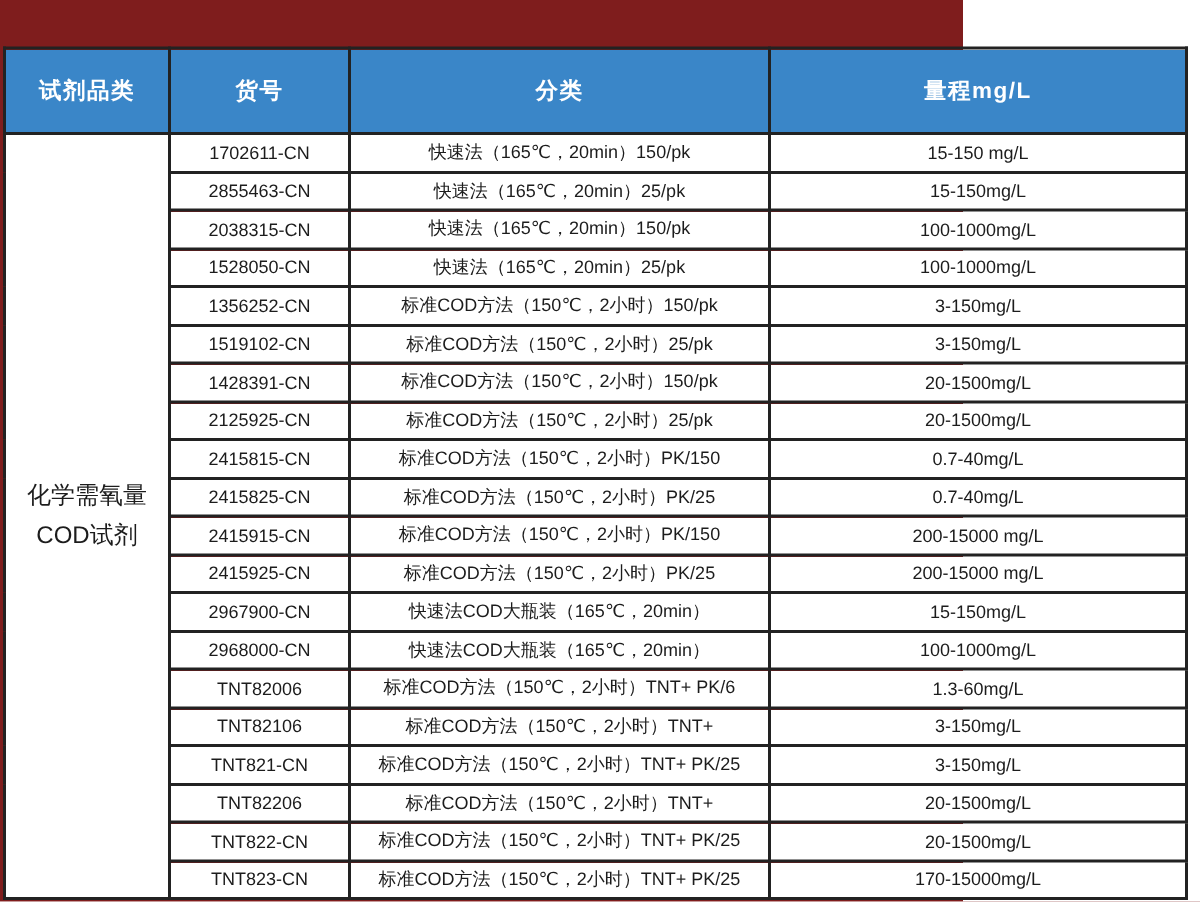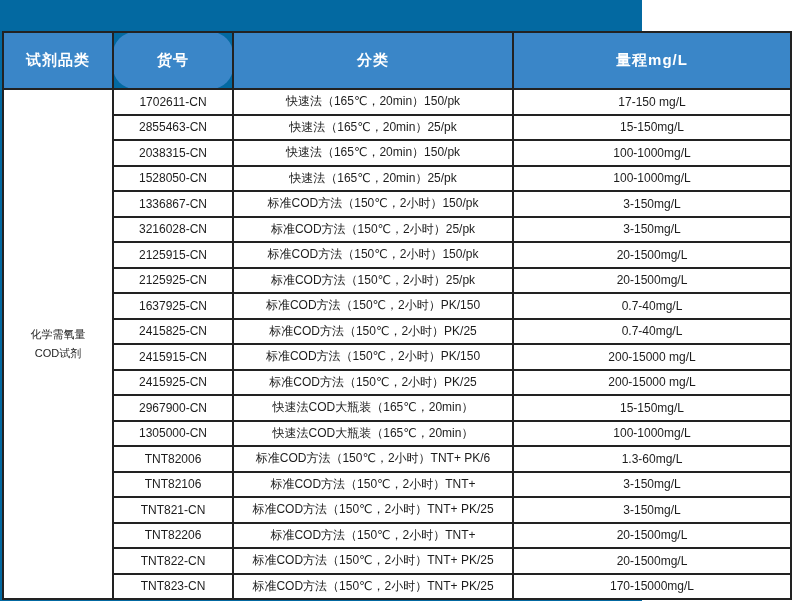--- a/index.html
+++ b/index.html
@@ -5,21 +5,21 @@
   * { margin: 0; padding: 0; box-sizing: border-box; }
   html, body {
     width: 800px; height: 601px;
     background: #ffffff;
     overflow: hidden;
     font-family: "Liberation Sans", "DejaVu Sans", sans-serif;
   }
   .page {
     position: relative;
     width: 642px; height: 601px;
-    background: #0369a1;
+    background: #7f1d1d;
   }
   table.cod-table {
     position: absolute;
     left: 2px; top: 31px;
     width: 788px;
     border-collapse: collapse;
     table-layout: fixed;
   }
   th, td {
     border: 2px solid #222222;
@@ -37,27 +37,27 @@
     letter-spacing: 1px;
   }
   tbody td {
     height: 25.5px;
     font-size: 12px;
     color: #1c1c1c;
     background: #ffffff;
     padding: 0 2px;
   }
   td.cat-cell {
-    font-size: 11px;
+    font-size: 16px;
     color: #1c1c1c;
     line-height: 1.7;
     white-space: normal;
   }
   .col-cat   { width: 110px; }
-  .col-code  { width: 120px; border-radius: 22px; }
+  .col-code  { width: 120px; }
   .col-class { width: 280px; }
   .col-range { width: 278px; }
 </style>
 </head>
 <body>
 
 <div class="page">
   <table class="cod-table">
     <thead>
       <tr>
@@ -68,59 +68,59 @@
       </tr>
     </thead>
     <tbody id="table-body">
         <tr>
           <td class="cat-cell" rowspan="20">
             <div>化学需氧量</div>
             <div>COD试剂</div>
           </td>
           <td>1702611-CN</td>
           <td>快速法（165℃，20min）150/pk</td>
-          <td>17-150 mg/L</td>
+          <td>15-150 mg/L</td>
         </tr>
         <tr>
           <td>2855463-CN</td>
           <td>快速法（165℃，20min）25/pk</td>
           <td>15-150mg/L</td>
         </tr>
         <tr>
           <td>2038315-CN</td>
           <td>快速法（165℃，20min）150/pk</td>
           <td>100-1000mg/L</td>
         </tr>
         <tr>
           <td>1528050-CN</td>
           <td>快速法（165℃，20min）25/pk</td>
           <td>100-1000mg/L</td>
         </tr>
         <tr>
-          <td>1336867-CN</td>
+          <td>1356252-CN</td>
           <td>标准COD方法（150℃，2小时）150/pk</td>
           <td>3-150mg/L</td>
         </tr>
         <tr>
-          <td>3216028-CN</td>
+          <td>1519102-CN</td>
           <td>标准COD方法（150℃，2小时）25/pk</td>
           <td>3-150mg/L</td>
         </tr>
         <tr>
-          <td>2125915-CN</td>
+          <td>1428391-CN</td>
           <td>标准COD方法（150℃，2小时）150/pk</td>
           <td>20-1500mg/L</td>
         </tr>
         <tr>
           <td>2125925-CN</td>
           <td>标准COD方法（150℃，2小时）25/pk</td>
           <td>20-1500mg/L</td>
         </tr>
         <tr>
-          <td>1637925-CN</td>
+          <td>2415815-CN</td>
           <td>标准COD方法（150℃，2小时）PK/150</td>
           <td>0.7-40mg/L</td>
         </tr>
         <tr>
           <td>2415825-CN</td>
           <td>标准COD方法（150℃，2小时）PK/25</td>
           <td>0.7-40mg/L</td>
         </tr>
         <tr>
           <td>2415915-CN</td>
@@ -131,21 +131,21 @@
           <td>2415925-CN</td>
           <td>标准COD方法（150℃，2小时）PK/25</td>
           <td>200-15000 mg/L</td>
         </tr>
         <tr>
           <td>2967900-CN</td>
           <td>快速法COD大瓶装（165℃，20min）</td>
           <td>15-150mg/L</td>
         </tr>
         <tr>
-          <td>1305000-CN</td>
+          <td>2968000-CN</td>
           <td>快速法COD大瓶装（165℃，20min）</td>
           <td>100-1000mg/L</td>
         </tr>
         <tr>
           <td>TNT82006</td>
           <td>标准COD方法（150℃，2小时）TNT+ PK/6</td>
           <td>1.3-60mg/L</td>
         </tr>
         <tr>
           <td>TNT82106</td>

